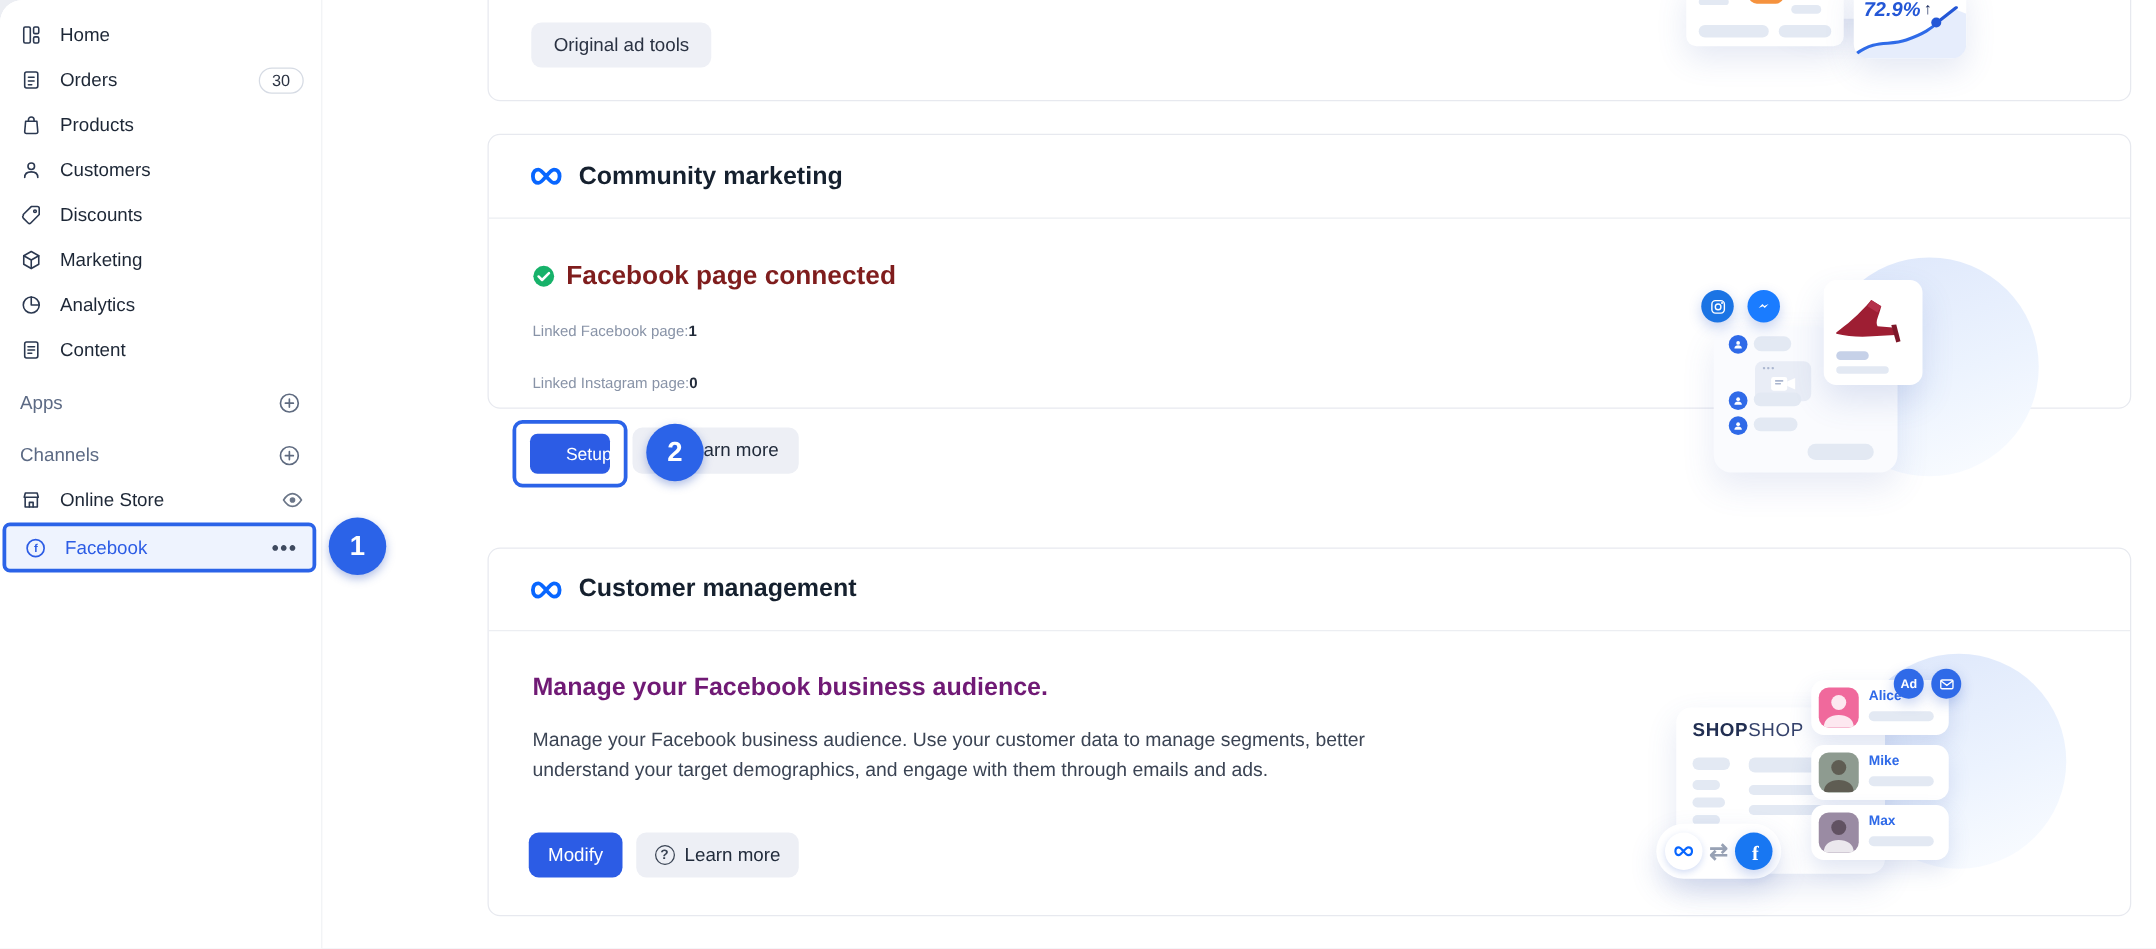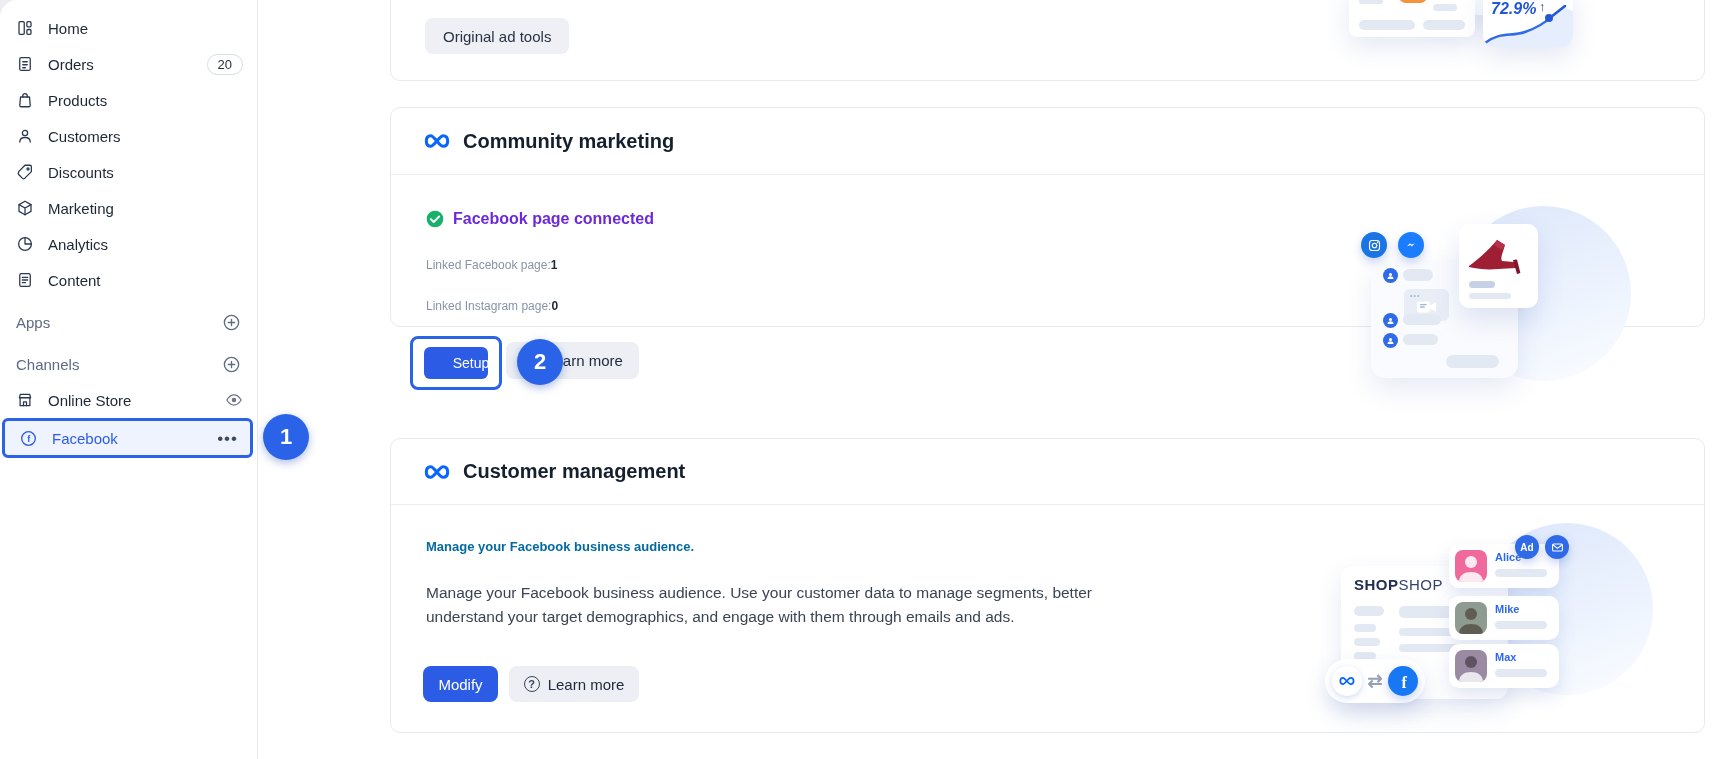--- a/index.html
+++ b/index.html
@@ -32,21 +32,21 @@
         border-radius:10px;box-sizing:border-box;}
   .card-header{position:absolute;left:0;top:0;right:0;display:flex;align-items:center;
                padding-left:30px;gap:10px;border-bottom:1px solid #eceef2;}
   .card-title{font-size:20px;font-weight:700;color:#15202e;}
   .meta-ic{width:32px;height:32px;}
 
   .chip{display:inline-flex;align-items:center;height:36px;padding:0 18px;background:#eef0f6;
         border-radius:8px;font-size:15px;color:#2a3242;font-weight:500;cursor:pointer;}
 
   .status-row{display:flex;align-items:center;gap:8px;}
-  .status-text{font-size:16px;font-weight:700;color:#6d28d9;}
+  .status-text{font-size:21px;font-weight:700;color:#7f1d1d;}
   .linked{font-size:12px;color:#8893a7;}
   .linked b{color:#222b3a;font-weight:600;}
 
   .btn-primary{display:inline-flex;align-items:center;justify-content:center;background:#2c5ce5;
                color:#fff;border:none;border-radius:6px;font-size:14px;font-weight:500;
                font-family:"Liberation Sans",sans-serif;cursor:pointer;}
   .btn-gray{display:inline-flex;align-items:center;justify-content:center;gap:8px;background:#edeff5;
             color:#212b3b;border:none;border-radius:8px;font-size:15px;font-weight:500;
             font-family:"Liberation Sans",sans-serif;cursor:pointer;}
   .q-ic{width:16px;height:16px;border:1.5px solid #3a4454;border-radius:50%;display:inline-flex;
@@ -88,21 +88,21 @@
             <rect x="14.5" y="14" width="5.5" height="6.5" rx="1.5"></rect>
           </svg>
       <span>Home</span>
     </div>
     <div class="nav-item">
       <svg class="ic" viewBox="0 0 24 24">
             <rect x="5" y="3.5" width="14" height="17" rx="2"></rect>
             <path d="M9 9h6M9 13h6M9 17h3.5"></path>
           </svg>
       <span>Orders</span>
-      <span class="count-pill">20</span>
+      <span class="count-pill">30</span>
     </div>
     <div class="nav-item">
       <svg class="ic" viewBox="0 0 24 24">
             <path d="M6 8h12l1 11.5a1.8 1.8 0 0 1-1.8 1.5H6.8A1.8 1.8 0 0 1 5 19.5z"></path>
             <path d="M9 8V6.5a3 3 0 0 1 6 0V8"></path>
           </svg>
       <span>Products</span>
     </div>
     <div class="nav-item">
       <svg class="ic" viewBox="0 0 24 24">
@@ -309,21 +309,21 @@
   </div>
 
   <section class="card" style="top:438px;height:295px;">
     <div class="card-header" style="height:65px;">
       <svg class="meta-ic" viewBox="0 0 24 24">
         <path d="M4 12 C4 9.2 5.6 8 7.3 8 C10 8 13.8 16 16.6 16 C18.4 16 20 14.8 20 12 C20 9.2 18.4 8 16.6 8 C13.8 8 10 16 7.3 16 C5.6 16 4 14.8 4 12 Z" fill="none" stroke="#0866ff" stroke-width="2.3" stroke-linejoin="round"></path>
       </svg>
       <span class="card-title">Customer management</span>
     </div>
 
-    <div class="abs" style="left:35px;top:100px;font-size:13px;font-weight:700;color:#0369a1;">Manage your Facebook business audience.</div>
+    <div class="abs" style="left:35px;top:100px;font-size:20px;font-weight:700;color:#701a75;">Manage your Facebook business audience.</div>
     <div class="abs" style="left:35px;top:142px;font-size:15.5px;color:#3b4454;line-height:24px;">
       <div>Manage your Facebook business audience. Use your customer data to manage segments, better</div>
       <div>understand your target demographics, and engage with them through emails and ads.</div>
     </div>
 
     <button class="btn-primary" style="position:absolute;left:32px;top:227px;width:75px;height:36px;font-size:15px;border-radius:8px;">
       <span>Modify</span>
     </button>
     <button class="btn-gray abs" style="left:118px;top:227px;width:130px;height:36px;">
       <span class="q-ic">?</span>

